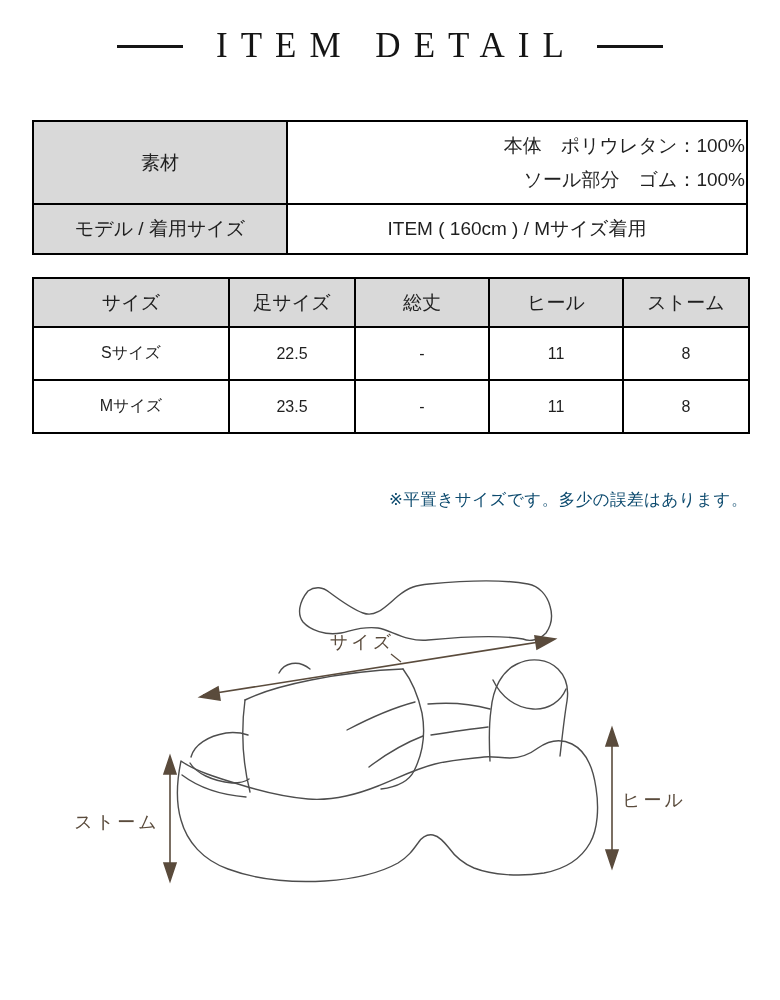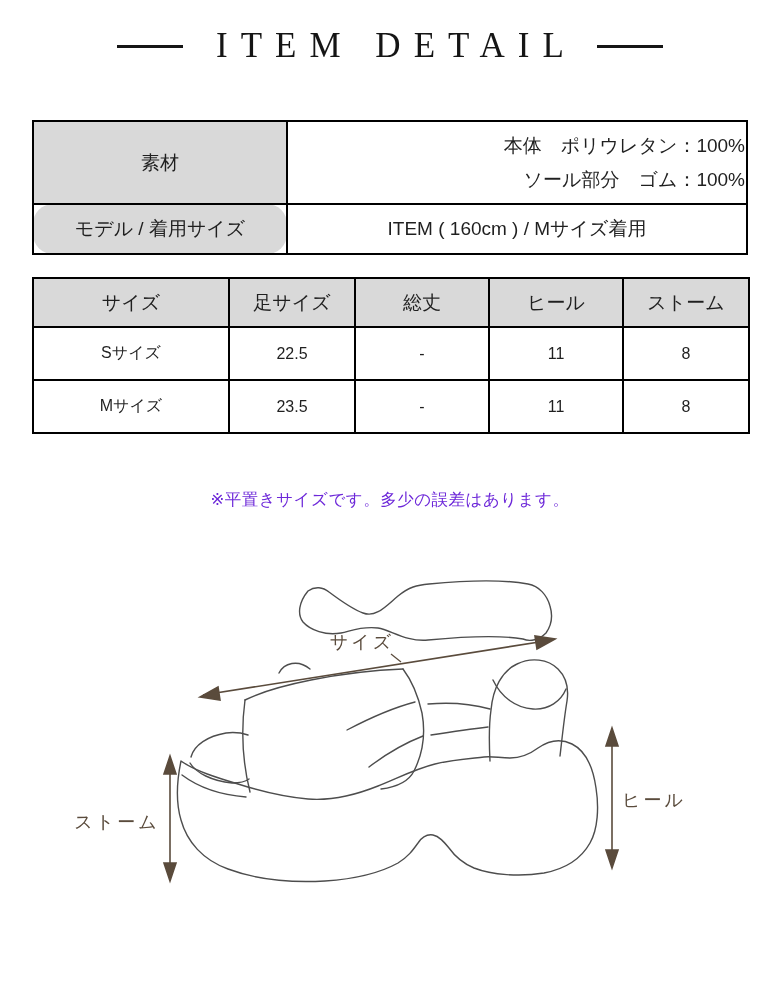--- a/index.html
+++ b/index.html
@@ -22,36 +22,36 @@
   table.spec{
     position:absolute;left:32px;top:120px;width:716px;
     border-collapse:collapse;table-layout:fixed;padding-left:13px;
   }
   table.spec td{
     border:2px solid #000;text-align:center;vertical-align:middle;
     font-size:19px;color:#1f1f1f;
   }
   .spec .label-cell{background:#d9d9d9;width:250px;}
   .spec .r1{height:79px;}
-  .spec .r2{height:46px;border-radius:20px;}
+  .spec .r2{height:46px;}
   .spec .vline{line-height:1.75;text-align:right;}
   
   table.sizes{
     position:absolute;left:32px;top:277px;width:716px;
     border-collapse:collapse;table-layout:fixed;
   }
   table.sizes th,table.sizes td{
     border:2px solid #000;text-align:center;vertical-align:middle;color:#1f1f1f;
   }
   table.sizes th{background:#d9d9d9;height:45px;font-size:19px;font-weight:normal;}
   table.sizes td{height:49px;font-size:16px;}
   
   .note{
     position:absolute;left:32px;top:489px;width:716px;
-    text-align:center;font-size:16.5px;color:#6d28d9;letter-spacing:0.5px;
+    text-align:right;font-size:16.5px;color:#0c4a6e;letter-spacing:0.5px;
   }
   
   .diagram{position:absolute;left:60px;top:545px;}
   .diagram text{
     font-family:"Liberation Sans","DejaVu Sans",sans-serif;
     font-size:18px;fill:#5a4b3c;letter-spacing:3px;
   }
 </style>
 </head>
 <body>

